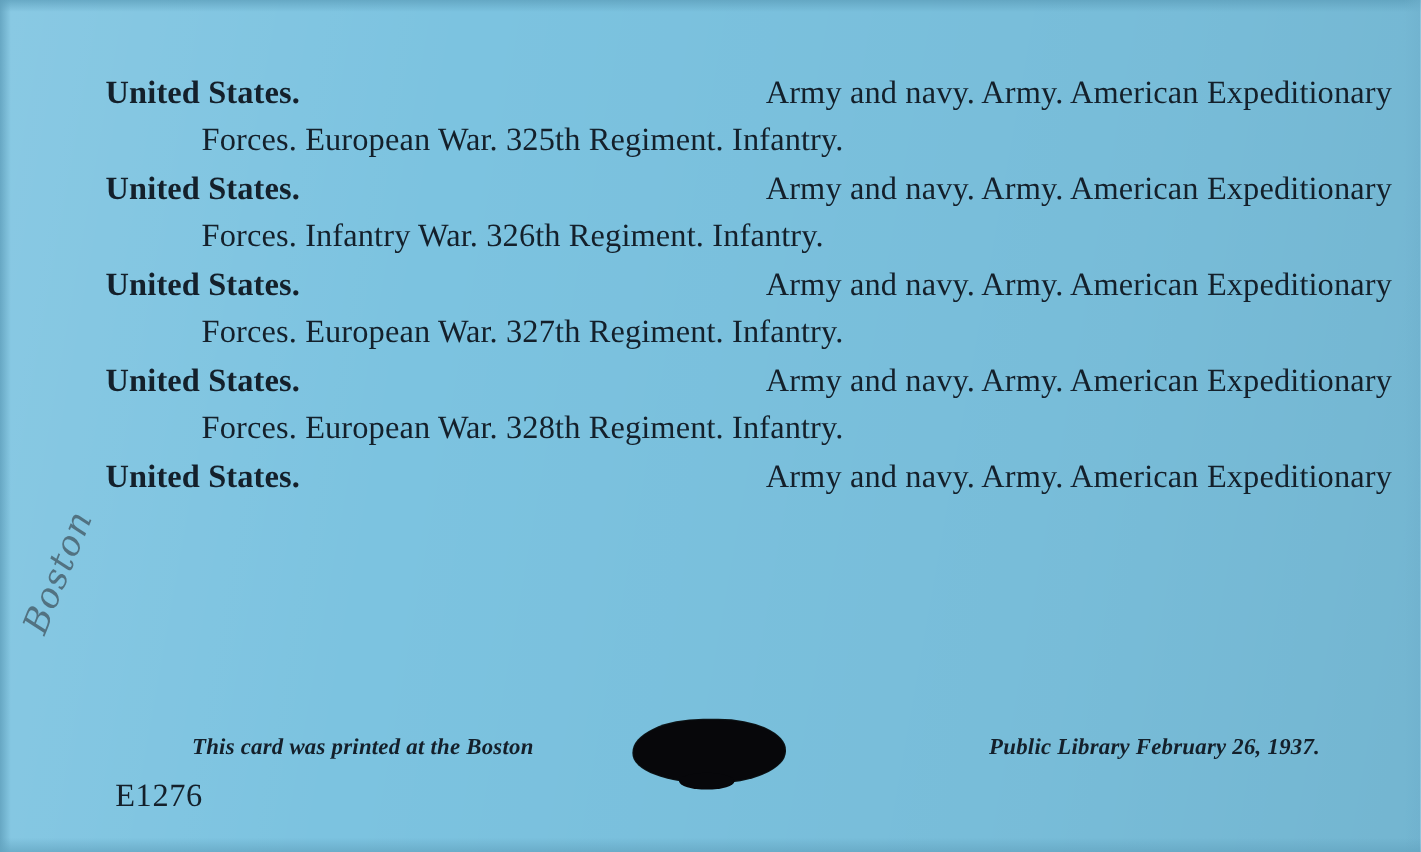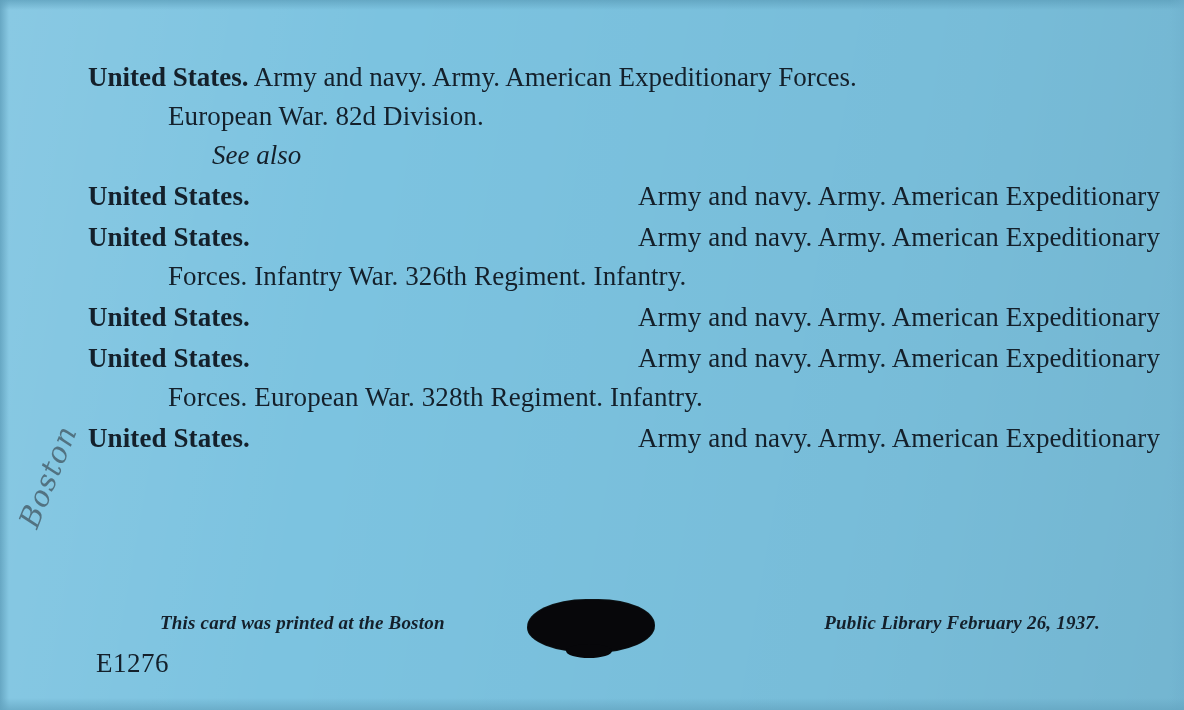--- a/index.html
+++ b/index.html
@@ -165,49 +165,43 @@
 
 <div id="card">
 
   <div class="edge-top"></div>
   <div class="edge-left"></div>
   <div class="edge-right"></div>
   <div class="edge-bottom"></div>
 
   <div id="entries">
 
-    <div class="entry first-entry">
-      <div class="line line1">
-        <span class="heading-strong">United States.</span>
-        <span>Army and navy. Army. American Expeditionary Forces.</span>
-      </div>
-      <div class="line indent">European War. 82d Division.</div>
-      <div class="see-also indent-see">See also</div>
-    </div>
-
-    <div class="entry">
-      <div class="line justified">
-        <span class="heading-strong">United States.</span>
-        <span>Army and navy. Army. American Expeditionary</span>
-      </div>
+
+    <div class="entry">
+      <div class="line justified">
+        <span class="heading-strong">United States.</span>
+        <span>Army and navy. Army. American Expeditionary</span>
+      </div>
+      <div class="line indent">Forces. European War. 325th Regiment. Infantry.</div>
     </div>
 
     <div class="entry">
       <div class="line justified">
         <span class="heading-strong">United States.</span>
         <span>Army and navy. Army. American Expeditionary</span>
       </div>
       <div class="line indent">Forces. Infantry War. 326th Regiment. Infantry.</div>
     </div>
 
     <div class="entry">
       <div class="line justified">
         <span class="heading-strong">United States.</span>
         <span>Army and navy. Army. American Expeditionary</span>
       </div>
+      <div class="line indent">Forces. European War. 327th Regiment. Infantry.</div>
     </div>
 
     <div class="entry">
       <div class="line justified">
         <span class="heading-strong">United States.</span>
         <span>Army and navy. Army. American Expeditionary</span>
       </div>
       <div class="line indent">Forces. European War. 328th Regiment. Infantry.</div>
     </div>
 

